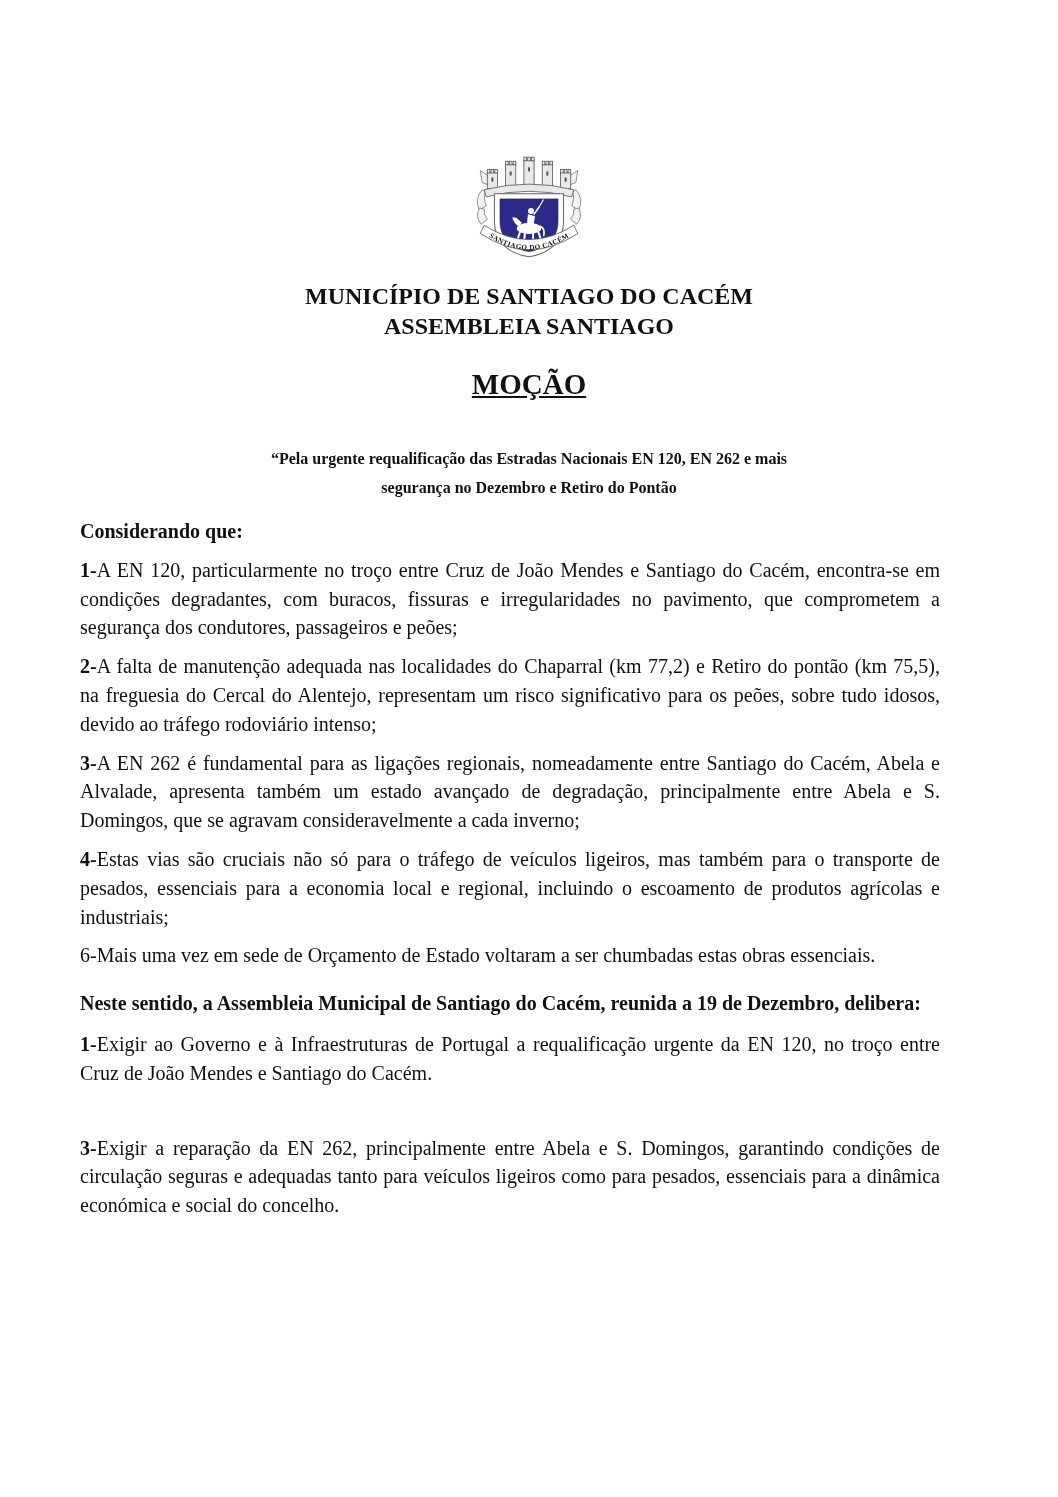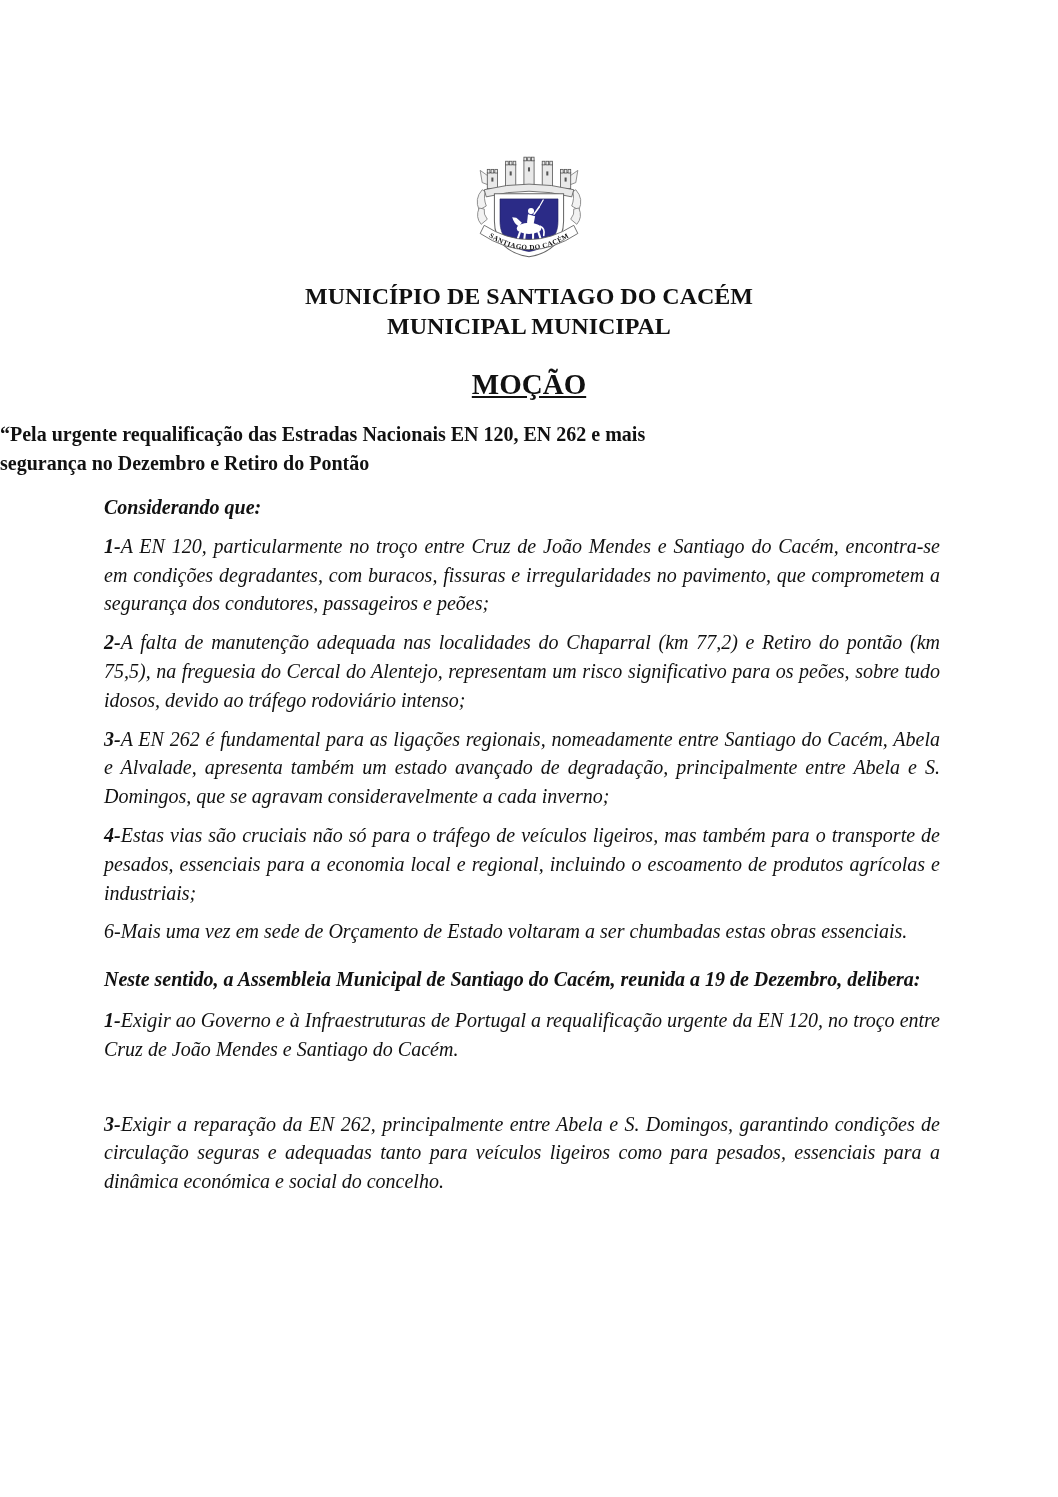--- a/index.html
+++ b/index.html
@@ -6,22 +6,21 @@
   .page{
     position:relative;
     width:1058px;
     height:1497px;
     background:#ffffff;
     font-family:"Liberation Serif","DejaVu Serif",serif;
     color:#111111;
     overflow:hidden;
   }
   .content{
-    padding:0 118px 0 104px; 
-    font-style:italic;
+    padding:0 118px 0 80px; 
   }
   .crest{
     display:block;
     margin:147px auto 0 auto;
     width:124px;
     height:118px;
   }
   .org-name{
     margin-top:16px;
     text-align:center;
@@ -31,23 +30,24 @@
   }
   .doc-title{
     margin:25px 0 0 0;
     text-align:center;
     font-weight:bold;
     font-size:29px;
     line-height:36px;
     text-decoration:underline;
   }
   .subtitle{
-    margin-top:18px;
-    font-weight:bold;
-    font-size:20px;
+    margin-top:42px;
+    text-align:center;
+    font-weight:bold;
+    font-size:16px;
     line-height:29px;
   }
   .body-text{
     margin-top:15px;
     font-size:20px;
     line-height:28.8px;
   }
   .heading{
     font-weight:bold;
     margin:0;
@@ -153,21 +153,21 @@
     <g>
       <path d="M 12,85 Q 60,117 108,85 L 104,77 Q 60,105 16,77 Z" fill="#ffffff" stroke="#555" stroke-width="0.8"></path>
       <text font-family="Liberation Serif, DejaVu Serif, serif" font-size="7" font-weight="bold" fill="#111" letter-spacing="0.4">
         <textPath href="#ribbonArc" startOffset="50%" text-anchor="middle">SANTIAGO DO CACÉM</textPath>
       </text>
     </g>
   </svg>
 
   <div class="org-name">
     <div>MUNICÍPIO DE SANTIAGO DO CACÉM</div>
-    <div>MUNICIPAL MUNICIPAL</div>
+    <div>ASSEMBLEIA SANTIAGO</div>
   </div>
 
   <h1 class="doc-title">MOÇÃO</h1>
 
   <div class="subtitle">
     <div>“Pela urgente requalificação das Estradas Nacionais EN 120, EN 262 e mais</div>
     <div>segurança no Dezembro e Retiro do Pontão</div>
   </div>
 
   <div class="content">

